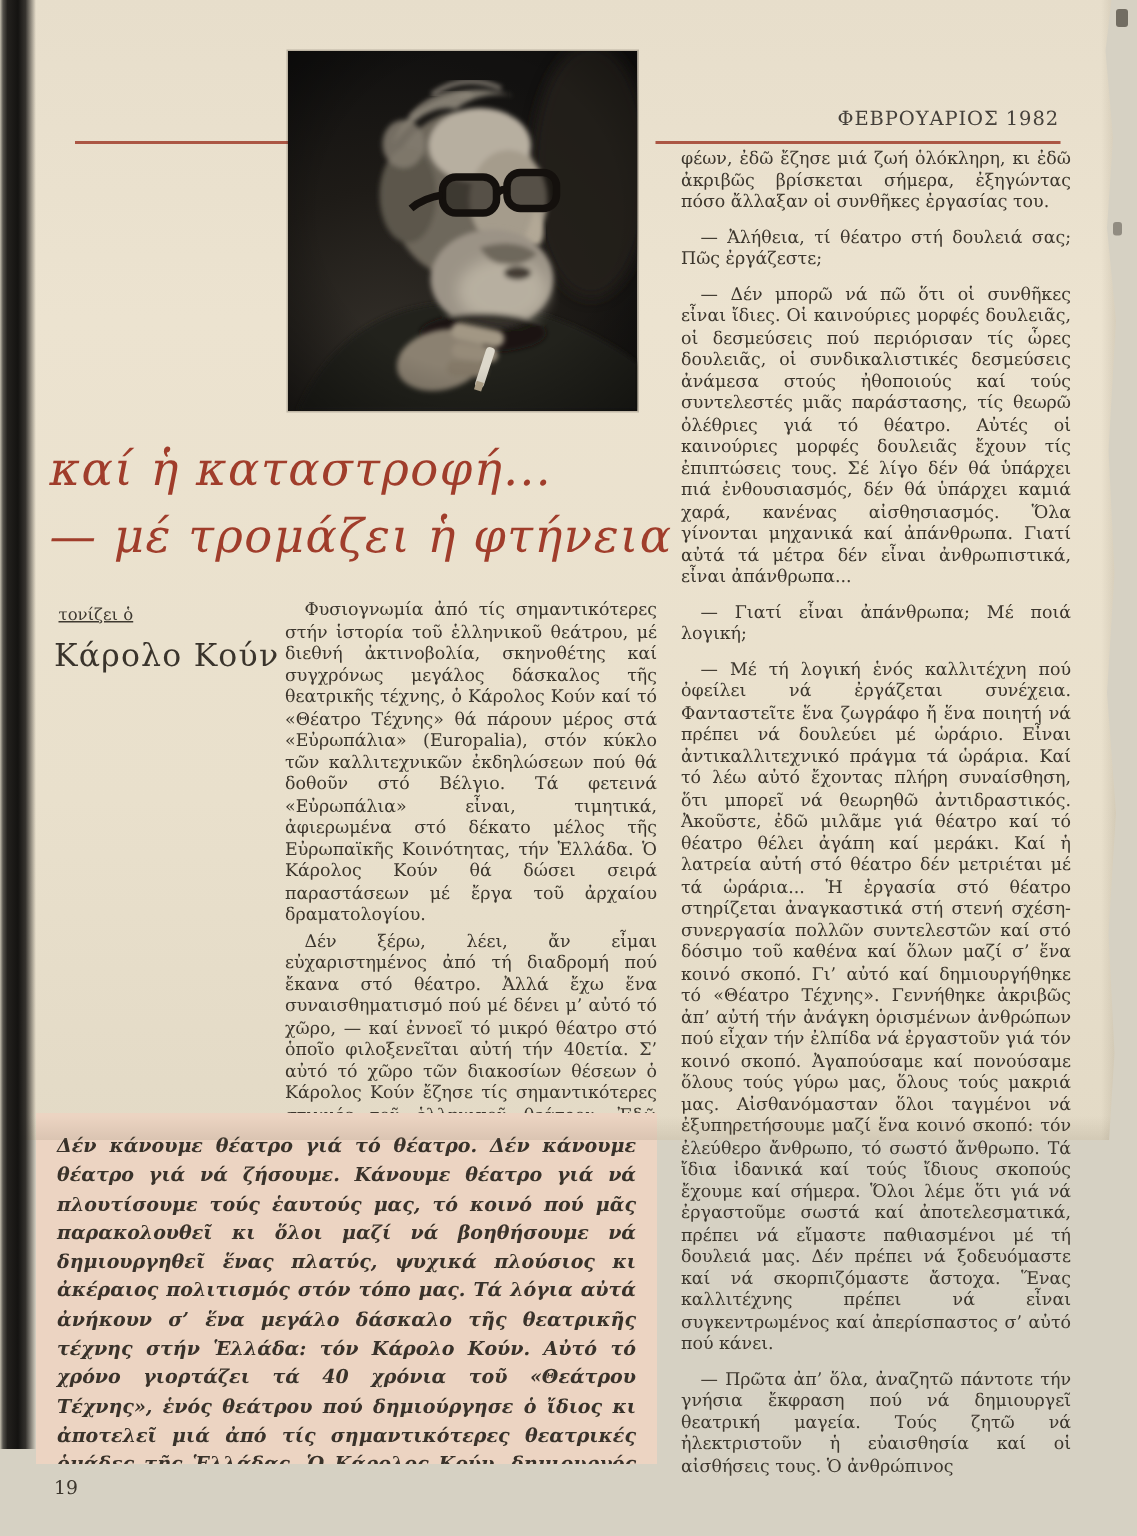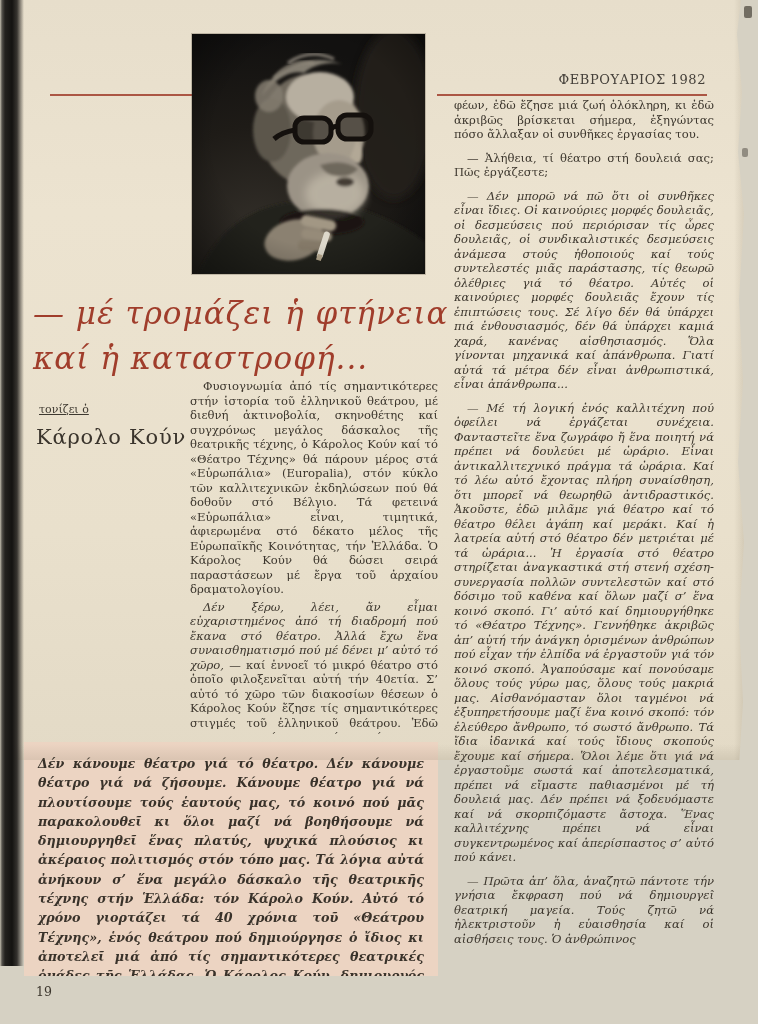--- a/index.html
+++ b/index.html
@@ -24,28 +24,28 @@
   .rule{position:absolute;top:94px;height:2px;background:var(--accent,#99402f);opacity:0.85;}
   .rule-left{left:50px;width:142px;}
   .rule-right{left:437px;width:270px;}
   .photo{position:absolute;left:192px;top:34px;width:233px;height:240px;box-shadow:0 0 0 1px rgba(60,50,40,0.25);}
   .headline{position:absolute;left:33px;top:291px;width:420px;
     font-style:italic;font-size:31px;line-height:45px;letter-spacing:1px;
     color:var(--accent,#a03d2b);}
   .byline-lead{position:absolute;left:39px;top:403px;font-size:11px;color:#3e3930;text-decoration:underline;}
   .byline-name{position:absolute;left:36px;top:425px;font-size:21px;letter-spacing:0.8px;color:#3a342c;}
   .col{position:absolute;overflow:hidden;}
-  .col-left{left:190px;top:379px;width:248px;height:356px;}
+  .col-left{left:190px;top:399px;width:248px;height:356px;}
   .col-right{left:454px;top:98px;width:260px;height:906px;}
   .para{margin:0;font-size:11.6px;line-height:14.5px;text-align:justify;
     text-indent:13px;color:var(--ink,#3c362d);}
   .col-left .para{margin-bottom:3px;}
   .col-right .para{margin-bottom:9px;}
   .para.noind{text-indent:0;}
-  .it{font-style:italic;}
+  .it{}
   .quote{position:absolute;left:24px;top:742px;width:414px;height:234px;
     background:var(--quote_bg,#ecd4c2);box-sizing:border-box;padding:12px 14px;overflow:hidden;}
   .quote-text{margin:0;font-size:12.7px;line-height:19.3px;font-weight:bold;font-style:italic;
     text-align:justify;color:#39322a;}
   .page-num{position:absolute;left:36px;top:984px;font-size:12.5px;color:#3c362d;}
   .bottom-shade{position:absolute;left:0;bottom:0;width:758px;height:16px;
     background:linear-gradient(180deg,rgba(0,0,0,0),rgba(110,100,80,0.14));}
   .speck{position:absolute;background:#59544a;border-radius:2px;}
   .s1{left:744px;top:6px;width:8px;height:12px;opacity:0.8;}
   .s2{left:742px;top:148px;width:6px;height:9px;opacity:0.55;}
@@ -116,40 +116,41 @@
         </g>
         <g transform="rotate(18 131 212)">
           <rect x="128" y="197" width="6" height="28" rx="2.5" fill="#ddd8cb"></rect>
           <rect x="128.5" y="221" width="5" height="6" fill="#b5a78d"></rect>
         </g>
         <rect width="233" height="240" fill="url(#vig)"></rect>
       </svg>
     </div>
 
     <div class="headline">
+      <div>καί ἡ καταστροφή...</div>
       <div>— μέ τρομάζει ἡ φτήνεια</div>
-      <div>καί ἡ καταστροφή...</div>
     </div>
 
     <div class="byline-lead">τονίζει ὁ</div>
     <div class="byline-name">Κάρολο Κούν</div>
 
     <div class="col col-left">
         <p class="para"><span>Φυσιογνωμία ἀπό τίς σημαντικότερες στήν ἱστορία τοῦ ἑλληνικοῦ θεάτρου, μέ διεθνή ἀκτινοβολία, σκηνοθέτης καί συγχρόνως μεγάλος δάσκαλος τῆς θεατρικῆς τέχνης, ὁ Κάρολος Κούν καί τό «Θέατρο Τέχνης» θά πάρουν μέρος στά «Εὐρωπάλια» (Europalia), στόν κύκλο τῶν καλλιτεχνικῶν ἐκδηλώσεων πού θά δοθοῦν στό Βέλγιο. Τά φετεινά «Εὐρωπάλια» εἶναι, τιμητικά, ἀφιερωμένα στό δέκατο μέλος τῆς Εὐρωπαϊκῆς Κοινότητας, τήν Ἑλλάδα. Ὁ Κάρολος Κούν θά δώσει σειρά παραστάσεων μέ ἔργα τοῦ ἀρχαίου δραματολογίου.</span></p>
         <p class="para"><span class="it">Δέν ξέρω, λέει, ἄν εἶμαι εὐχαριστημένος ἀπό τή διαδρομή πού ἔκανα στό θέατρο. Ἀλλά ἔχω ἕνα συναισθηματισμό πού μέ δένει μ’ αὐτό τό χῶρο,</span><span> — καί ἐννοεῖ τό μικρό θέατρο στό ὁποῖο φιλοξενεῖται αὐτή τήν 40ετία. Σ’ αὐτό τό χῶρο τῶν διακοσίων θέσεων ὁ Κάρολος Κούν ἔζησε τίς σημαντικότερες στιγμές τοῦ ἑλληνικοῦ θεάτρου. Ἐδῶ πρωτοπαρουσίασε τούς σύγχρονους εὐρωπαίους καί ἀμερικανούς συγγραφεῖς, ἐδῶ πρωτοπαρουσίασε τά ἔργα τῆς σύγχρονης γενιᾶς τῶν Ἑλλήνων συγγρα-</span></p>
       </div>
 
     <div class="quote">
       <p class="quote-text">Δέν κάνουμε θέατρο γιά τό θέατρο. Δέν κάνουμε θέατρο γιά νά ζήσουμε. Κάνουμε θέατρο γιά νά πλουτίσουμε τούς ἑαυτούς μας, τό κοινό πού μᾶς παρακολουθεῖ κι ὅλοι μαζί νά βοηθήσουμε νά δημιουργηθεῖ ἕνας πλατύς, ψυχικά πλούσιος κι ἀκέραιος πολιτισμός στόν τόπο μας. Τά λόγια αὐτά ἀνήκουν σ’ ἕνα μεγάλο δάσκαλο τῆς θεατρικῆς τέχνης στήν Ἑλλάδα: τόν Κάρολο Κούν. Αὐτό τό χρόνο γιορτάζει τά 40 χρόνια τοῦ «Θεάτρου Τέχνης», ἑνός θεάτρου πού δημιούργησε ὁ ἴδιος κι ἀποτελεῖ μιά ἀπό τίς σημαντικότερες θεατρικές ὁμάδες τῆς Ἑλλάδας. Ὁ Κάρολος Κούν, δημιουργός καί ἐμψυχωτής τοῦ «Θεάτρου Τέχνης» μιλᾶ στό περιοδικό «Εὐρωπαϊκή Κοινότητα».</p>
     </div>
 
     <div class="col col-right">
         <p class="para noind"><span>φέων, ἐδῶ ἔζησε μιά ζωή ὁλόκληρη, κι ἐδῶ ἀκριβῶς βρίσκεται σήμερα, ἐξηγώντας πόσο ἄλλαξαν οἱ συνθῆκες ἐργασίας του.</span></p>
         <p class="para"><span>— Ἀλήθεια, τί θέατρο στή δουλειά σας; Πῶς ἐργάζεστε;</span></p>
         <p class="para"><span class="it">— Δέν μπορῶ νά πῶ ὅτι οἱ συνθῆκες εἶναι ἴδιες. Οἱ καινούριες μορφές δουλειᾶς, οἱ δεσμεύσεις πού περιόρισαν τίς ὧρες δουλειᾶς, οἱ συνδικαλιστικές δεσμεύσεις ἀνάμεσα στούς ἠθοποιούς καί τούς συντελεστές μιᾶς παράστασης, τίς θεωρῶ ὀλέθριες γιά τό θέατρο. Αὐτές οἱ καινούριες μορφές δουλειᾶς ἔχουν τίς ἐπιπτώσεις τους. Σέ λίγο δέν θά ὑπάρχει πιά ἐνθουσιασμός, δέν θά ὑπάρχει καμιά χαρά, κανένας αἰσθησιασμός. Ὅλα γίνονται μηχανικά καί ἀπάνθρωπα. Γιατί αὐτά τά μέτρα δέν εἶναι ἀνθρωπιστικά, εἶναι ἀπάνθρωπα...</span></p>
+        <p class="para"><span>— Γιατί εἶναι ἀπάνθρωπα; Μέ ποιά λογική;</span></p>
         <p class="para"><span class="it">— Μέ τή λογική ἑνός καλλιτέχνη πού ὀφείλει νά ἐργάζεται συνέχεια. Φανταστεῖτε ἕνα ζωγράφο ἤ ἕνα ποιητή νά πρέπει νά δουλεύει μέ ὡράριο. Εἶναι ἀντικαλλιτεχνικό πράγμα τά ὡράρια. Καί τό λέω αὐτό ἔχοντας πλήρη συναίσθηση, ὅτι μπορεῖ νά θεωρηθῶ ἀντιδραστικός. Ἀκοῦστε, ἐδῶ μιλᾶμε γιά θέατρο καί τό θέατρο θέλει ἀγάπη καί μεράκι. Καί ἡ λατρεία αὐτή στό θέατρο δέν μετριέται μέ τά ὡράρια... Ἡ ἐργασία στό θέατρο στηρίζεται ἀναγκαστικά στή στενή σχέση-συνεργασία πολλῶν συντελεστῶν καί στό δόσιμο τοῦ καθένα καί ὅλων μαζί σ’ ἕνα κοινό σκοπό. Γι’ αὐτό καί δημιουργήθηκε τό «Θέατρο Τέχνης». Γεννήθηκε ἀκριβῶς ἀπ’ αὐτή τήν ἀνάγκη ὁρισμένων ἀνθρώπων πού εἶχαν τήν ἐλπίδα νά ἐργαστοῦν γιά τόν κοινό σκοπό. Ἀγαπούσαμε καί πονούσαμε ὅλους τούς γύρω μας, ὅλους τούς μακριά μας. Αἰσθανόμασταν ὅλοι ταγμένοι νά ἐξυπηρετήσουμε μαζί ἕνα κοινό σκοπό: τόν ἐλεύθερο ἄνθρωπο, τό σωστό ἄνθρωπο. Τά ἴδια ἰδανικά καί τούς ἴδιους σκοπούς ἔχουμε καί σήμερα. Ὅλοι λέμε ὅτι γιά νά ἐργαστοῦμε σωστά καί ἀποτελεσματικά, πρέπει νά εἴμαστε παθιασμένοι μέ τή δουλειά μας. Δέν πρέπει νά ξοδευόμαστε καί νά σκορπιζόμαστε ἄστοχα. Ἕνας καλλιτέχνης πρέπει νά εἶναι συγκεντρωμένος καί ἀπερίσπαστος σ’ αὐτό πού κάνει.</span></p>
         <p class="para"><span class="it">— Πρῶτα ἀπ’ ὅλα, ἀναζητῶ πάντοτε τήν γνήσια ἔκφραση πού νά δημιουργεῖ θεατρική μαγεία. Τούς ζητῶ νά ἠλεκτριστοῦν ἡ εὐαισθησία καί οἱ αἰσθήσεις τους. Ὁ ἀνθρώπινος</span></p>
       </div>
 
     <div class="page-num">19</div>
     <div class="bottom-shade"></div>
   </div>
 
   <div class="left-strip"></div>
   <div class="speck s1"></div>

